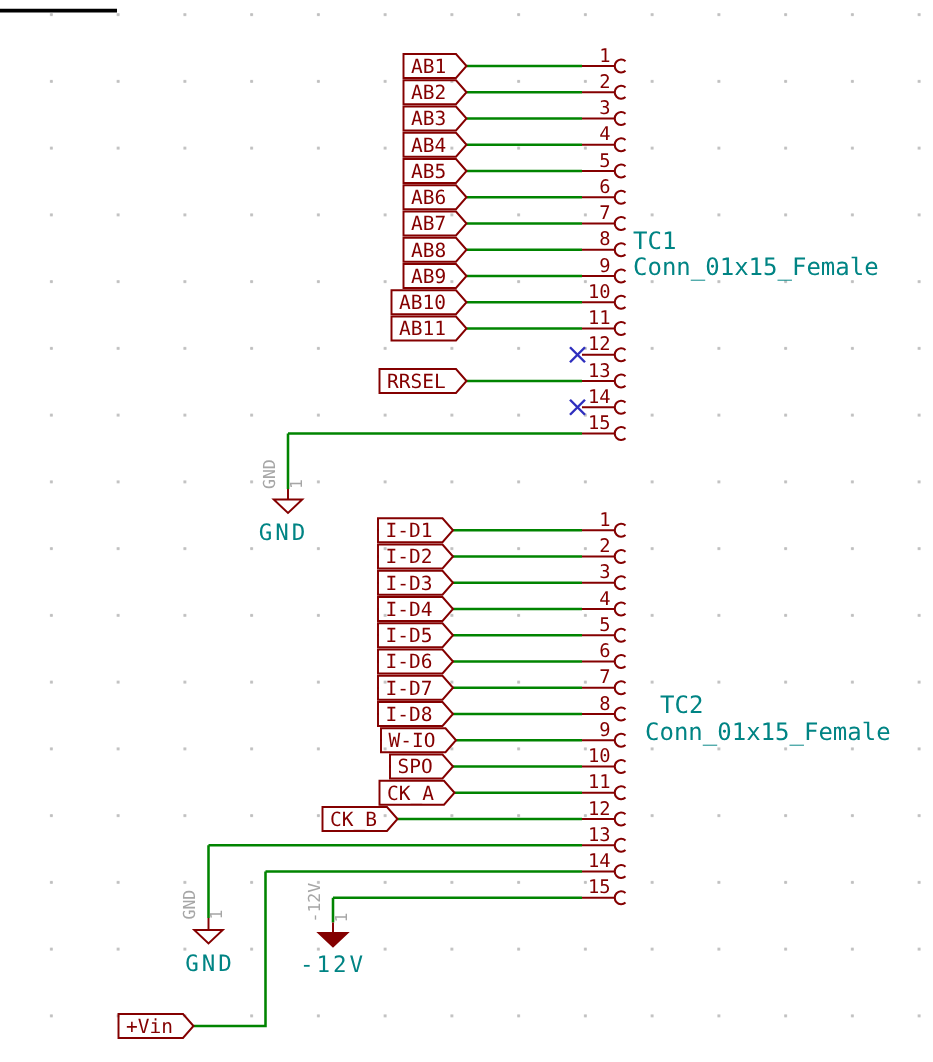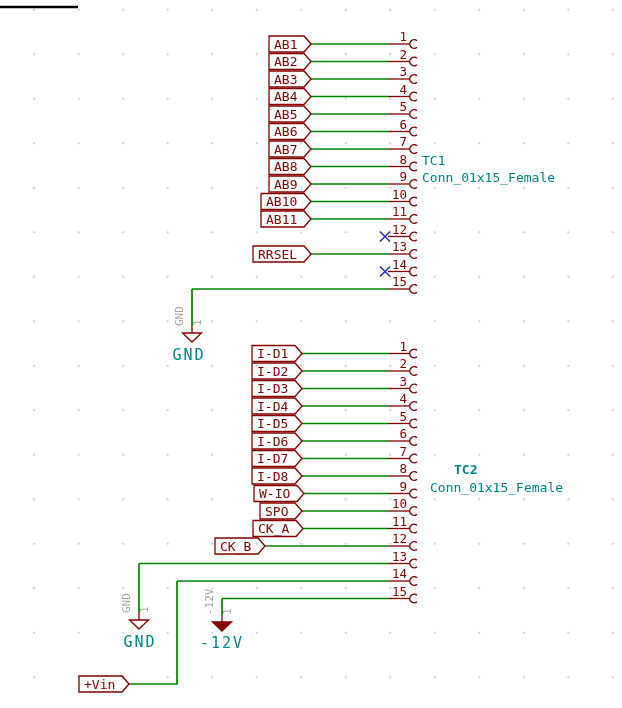--- a/index.html
+++ b/index.html
@@ -10,21 +10,21 @@
     background-image:radial-gradient(circle,#c0c0c0 0.9px,transparent 1.1px);
     background-size:44.5px 44.5px;
     background-position:12px 32px;
     overflow:hidden;
     font-family:"DejaVu Sans Mono", monospace;
   }
   svg.sch{position:absolute;left:0;top:0;}
   .annot{
     position:absolute;
     color:#008484;
-    font-size:13px;
+    font-size:16px;
     line-height:14px;
     white-space:pre;
   }
   .pwr-label{
     position:absolute;
     color:#008484;
     font-size:15px;
     line-height:15px;
     letter-spacing:2px;
     text-align:center;
@@ -222,19 +222,19 @@
       <line x1="222" y1="615" x2="222" y2="622" stroke="#840000" stroke-width="1.3"></line>
       <path d="M 212.5 622 L 231.5 622 L 222 631 Z" fill="#840000" stroke="#840000" stroke-width="1.3"></path>
       <text x="213" y="615" font-size="11" fill="#a6a6a6" font-family="&quot;DejaVu Sans Mono&quot;, monospace" text-anchor="start" transform="rotate(-90 213 615)">-12V</text>
       <text x="231" y="615" font-size="11" fill="#a6a6a6" font-family="&quot;DejaVu Sans Mono&quot;, monospace" text-anchor="start" transform="rotate(-90 231 615)">1</text>
       <path d="M 129 684 L 122 676 L 79 676 L 79 692 L 122 692 Z" fill="none" stroke="#840000" stroke-width="1.3"></path>
       <text x="84" y="688.5" font-size="13" fill="#840000" font-family="&quot;DejaVu Sans Mono&quot;, monospace">+Vin</text>
     </svg>
 
   <span class="annot" style="left:422px;top:154px;">TC1</span>
   <span class="annot" style="left:422px;top:171px;">Conn_01x15_Female</span>
-  <span class="annot" style="left:454px;top:463px;font-weight:bold;">TC2</span>
+  <span class="annot" style="left:440px;top:463px;">TC2</span>
   <span class="annot" style="left:430px;top:481px;">Conn_01x15_Female</span>
 
   <span class="pwr-label" style="left:167px;top:348px;width:44px;">GND</span>
   <span class="pwr-label" style="left:118px;top:635px;width:44px;">GND</span>
   <span class="pwr-label" style="left:196px;top:636px;width:52px;">-12V</span>
 </div>
 
 </body></html>

